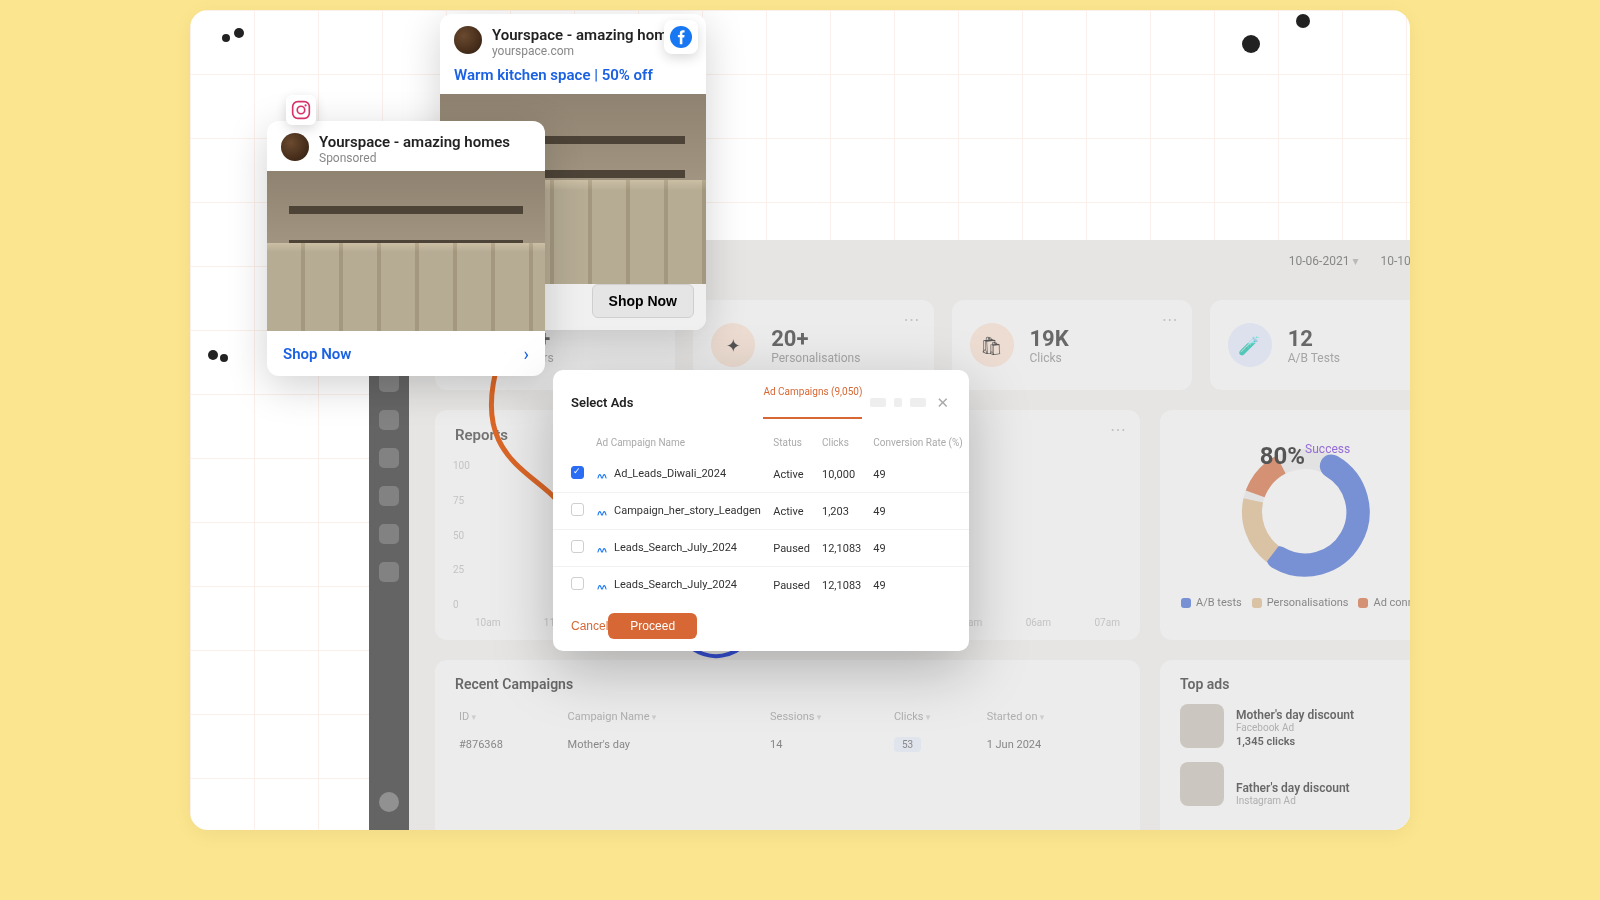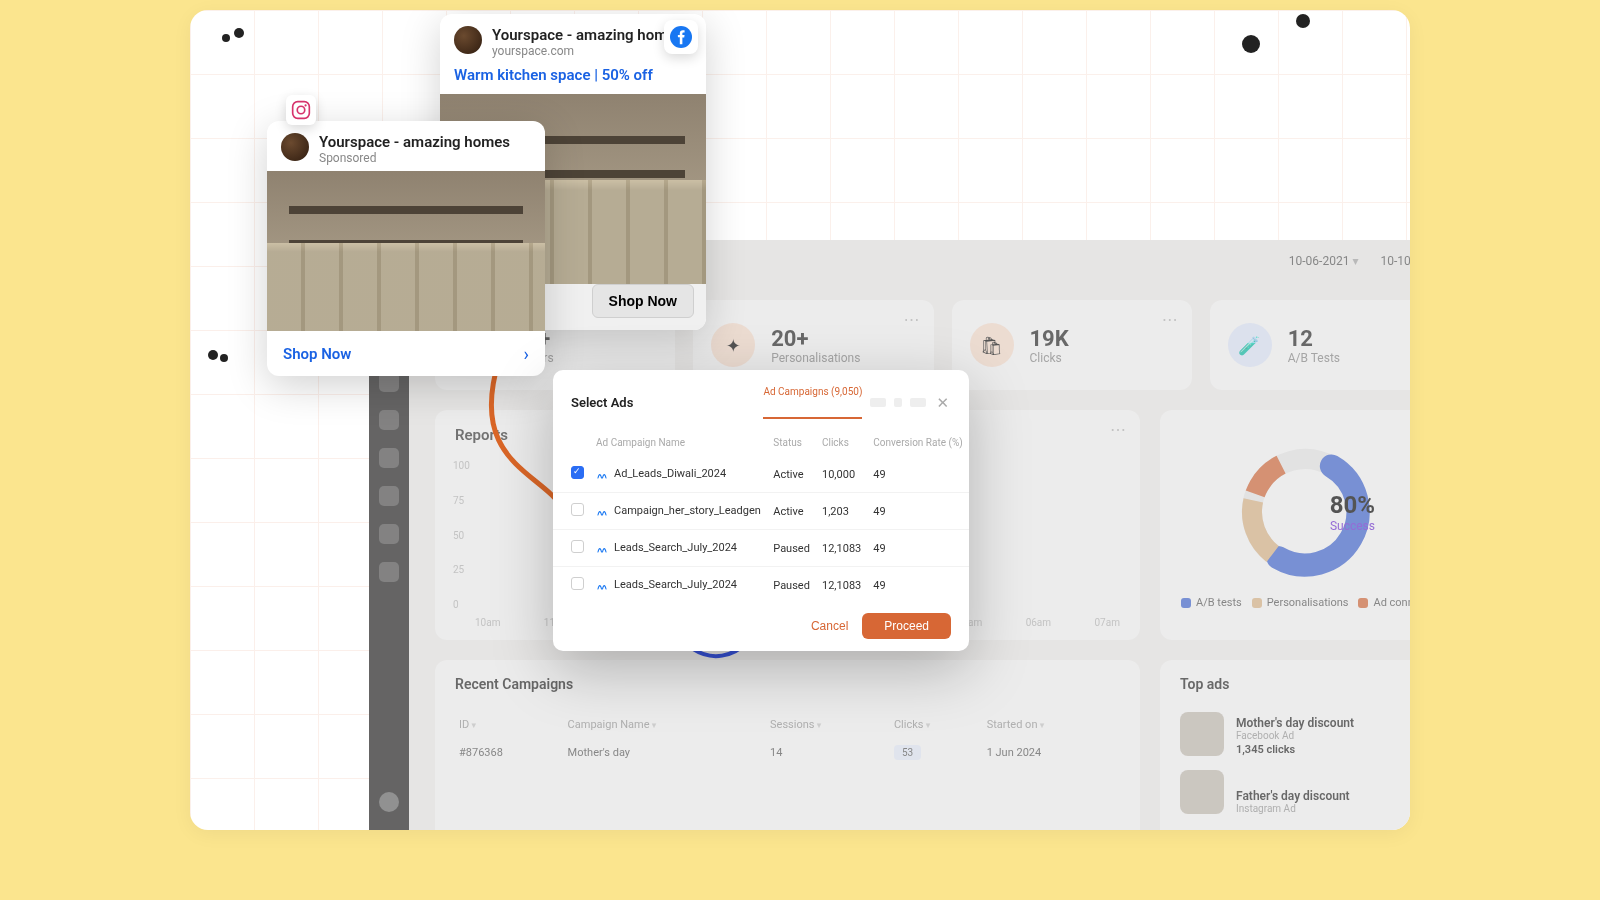--- a/index.html
+++ b/index.html
@@ -30,28 +30,28 @@
   .more{position:absolute;right:14px;top:10px;color:#bbb;font-size:16px;cursor:pointer}
   .panel-row{display:flex;gap:20px;margin-top:20px}
   .panel{background:#fdfdfd;border-radius:12px;padding:16px 20px;position:relative}
   .reports{flex:1;height:230px}
   .reports h4{font-size:15px;color:#333;font-weight:600}
   .xaxis{position:absolute;bottom:12px;left:40px;right:20px;display:flex;justify-content:space-between;color:#bbb;font-size:10px}
   .yaxis{position:absolute;left:18px;top:50px;bottom:30px;display:flex;flex-direction:column;justify-content:space-between;color:#bbb;font-size:10px}
   .donut-panel{width:290px;height:230px;display:flex;flex-direction:column;align-items:center;justify-content:center}
   .donut{position:relative;width:140px;height:140px}
   .donut svg{transform:rotate(-60deg)}
-  .donut-center{position:absolute;inset:0;display:flex;flex-direction:column;align-items:flex-end;justify-content:center}
+  .donut-center{position:absolute;inset:0;display:flex;align-items:flex-start;justify-content:center}
   .donut-center .pct{font-size:24px;font-weight:700}
   .donut-center .s{font-size:12px;color:#6d28d9}
   .legend{display:flex;flex-wrap:wrap;gap:10px;justify-content:center;margin-top:14px;font-size:11px;color:#555}
   .legend span::before{content:"";display:inline-block;width:10px;height:10px;border-radius:3px;margin-right:5px;vertical-align:middle}
   .lg1::before{background:#3c64d6}.lg2::before{background:#e0b888}.lg3::before{background:#d76735}
   .recent{flex:1;height:190px}
-  .recent h4,.topads h4{font-size:14px;font-weight:600;color:#222;margin-bottom:20px}
+  .recent h4,.topads h4{font-size:14px;font-weight:600;color:#222;margin-bottom:12px}
   .rc-table{width:100%;font-size:11px;color:#555;border-collapse:collapse}
   .rc-table th{color:#999;font-weight:400;text-align:left;padding:6px 4px}
   .rc-table th::after{content:" \25BE";color:#ccc;font-size:9px}
   .rc-table td{padding:8px 4px}
   .pill{background:#eaf1ff;padding:2px 8px;border-radius:4px;display:inline-block;font-size:10px}
   .topads{width:290px;height:190px}
   .ta-row{display:flex;gap:12px;align-items:flex-end;margin-bottom:14px}
   .ta-thumb{width:44px;height:44px;background:#c8c0b6;border-radius:8px}
   .ta-row .t{font-size:12px;font-weight:600;color:#222}
   .ta-row .sub{font-size:10px;color:#999}
@@ -93,21 +93,21 @@
   .m-table th{color:#aaa;font-weight:400;text-align:left;padding:8px 6px;font-size:10px}
   .m-table th:first-child,.m-table td:first-child{padding-left:18px;width:28px}
   .m-table td{padding:10px 6px;color:#333;border-top:1px solid #f2f2f2}
   .m-table tr:first-child td{border-top:none}
   .cb{width:13px;height:13px;border:1.5px solid #cfcfcf;border-radius:3px;display:inline-block}
   .cb.on{background:#2a6df4;border-color:#2a6df4;position:relative}
   .cb.on::after{content:"\2713";color:#fff;font-size:9px;position:absolute;left:1px;top:-1px}
   .meta-ico{display:inline-block;width:12px;height:12px;vertical-align:middle;margin-right:6px}
   .status-a{color:#333}
   .status-p{color:#aaa}
-  .modal-foot{display:flex;justify-content:flex-end;gap:14px;padding:10px 18px 0}
+  .modal-foot{display:flex;padding:10px 18px 0}
   .btn-text{background:none;border:none;color:#d76735;font-size:12px;cursor:pointer}
   .btn-primary{background:#d76735;color:#fff;border:none;border-radius:6px;padding:6px 22px;font-size:12px;cursor:pointer}
 
 </style>
 </head>
 <body>
 
 <div class="frame">
   <div class="grid-bg"></div>
   <span class="blob b1"></span>

